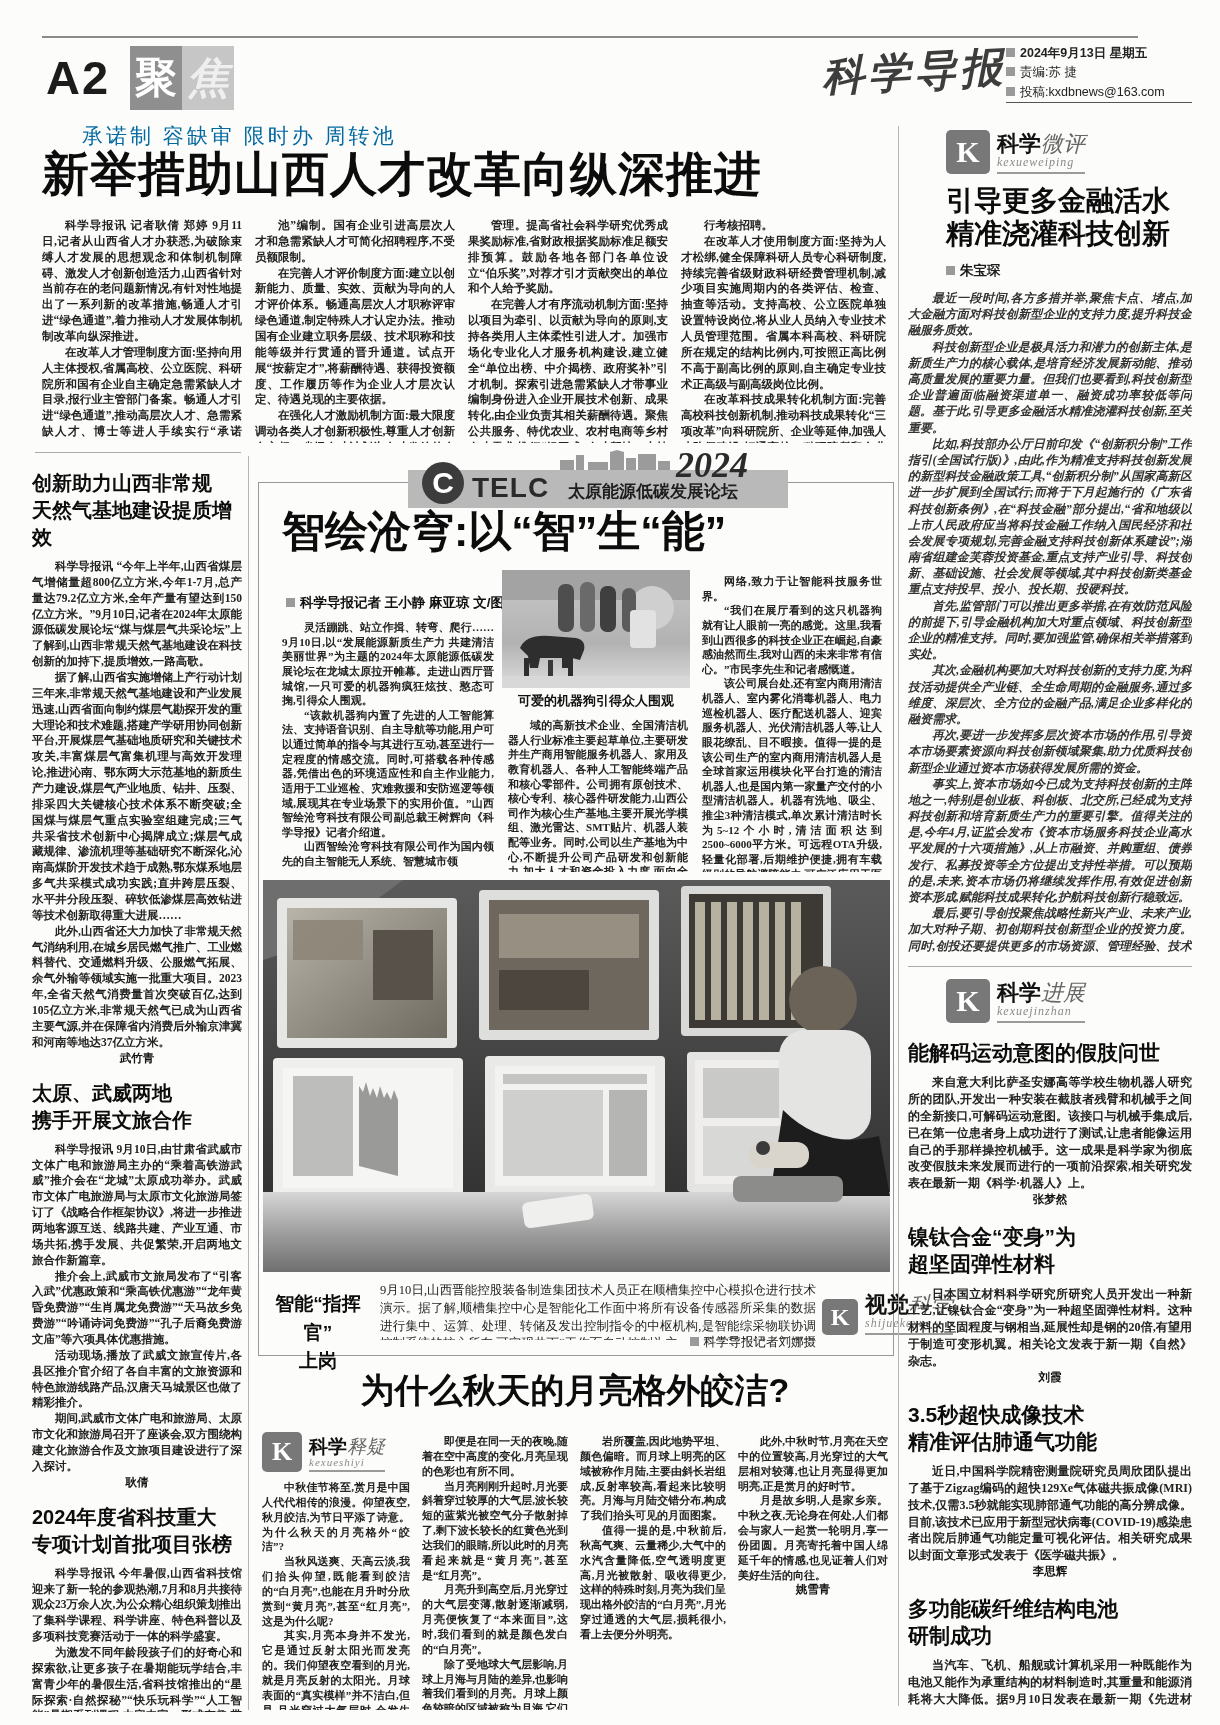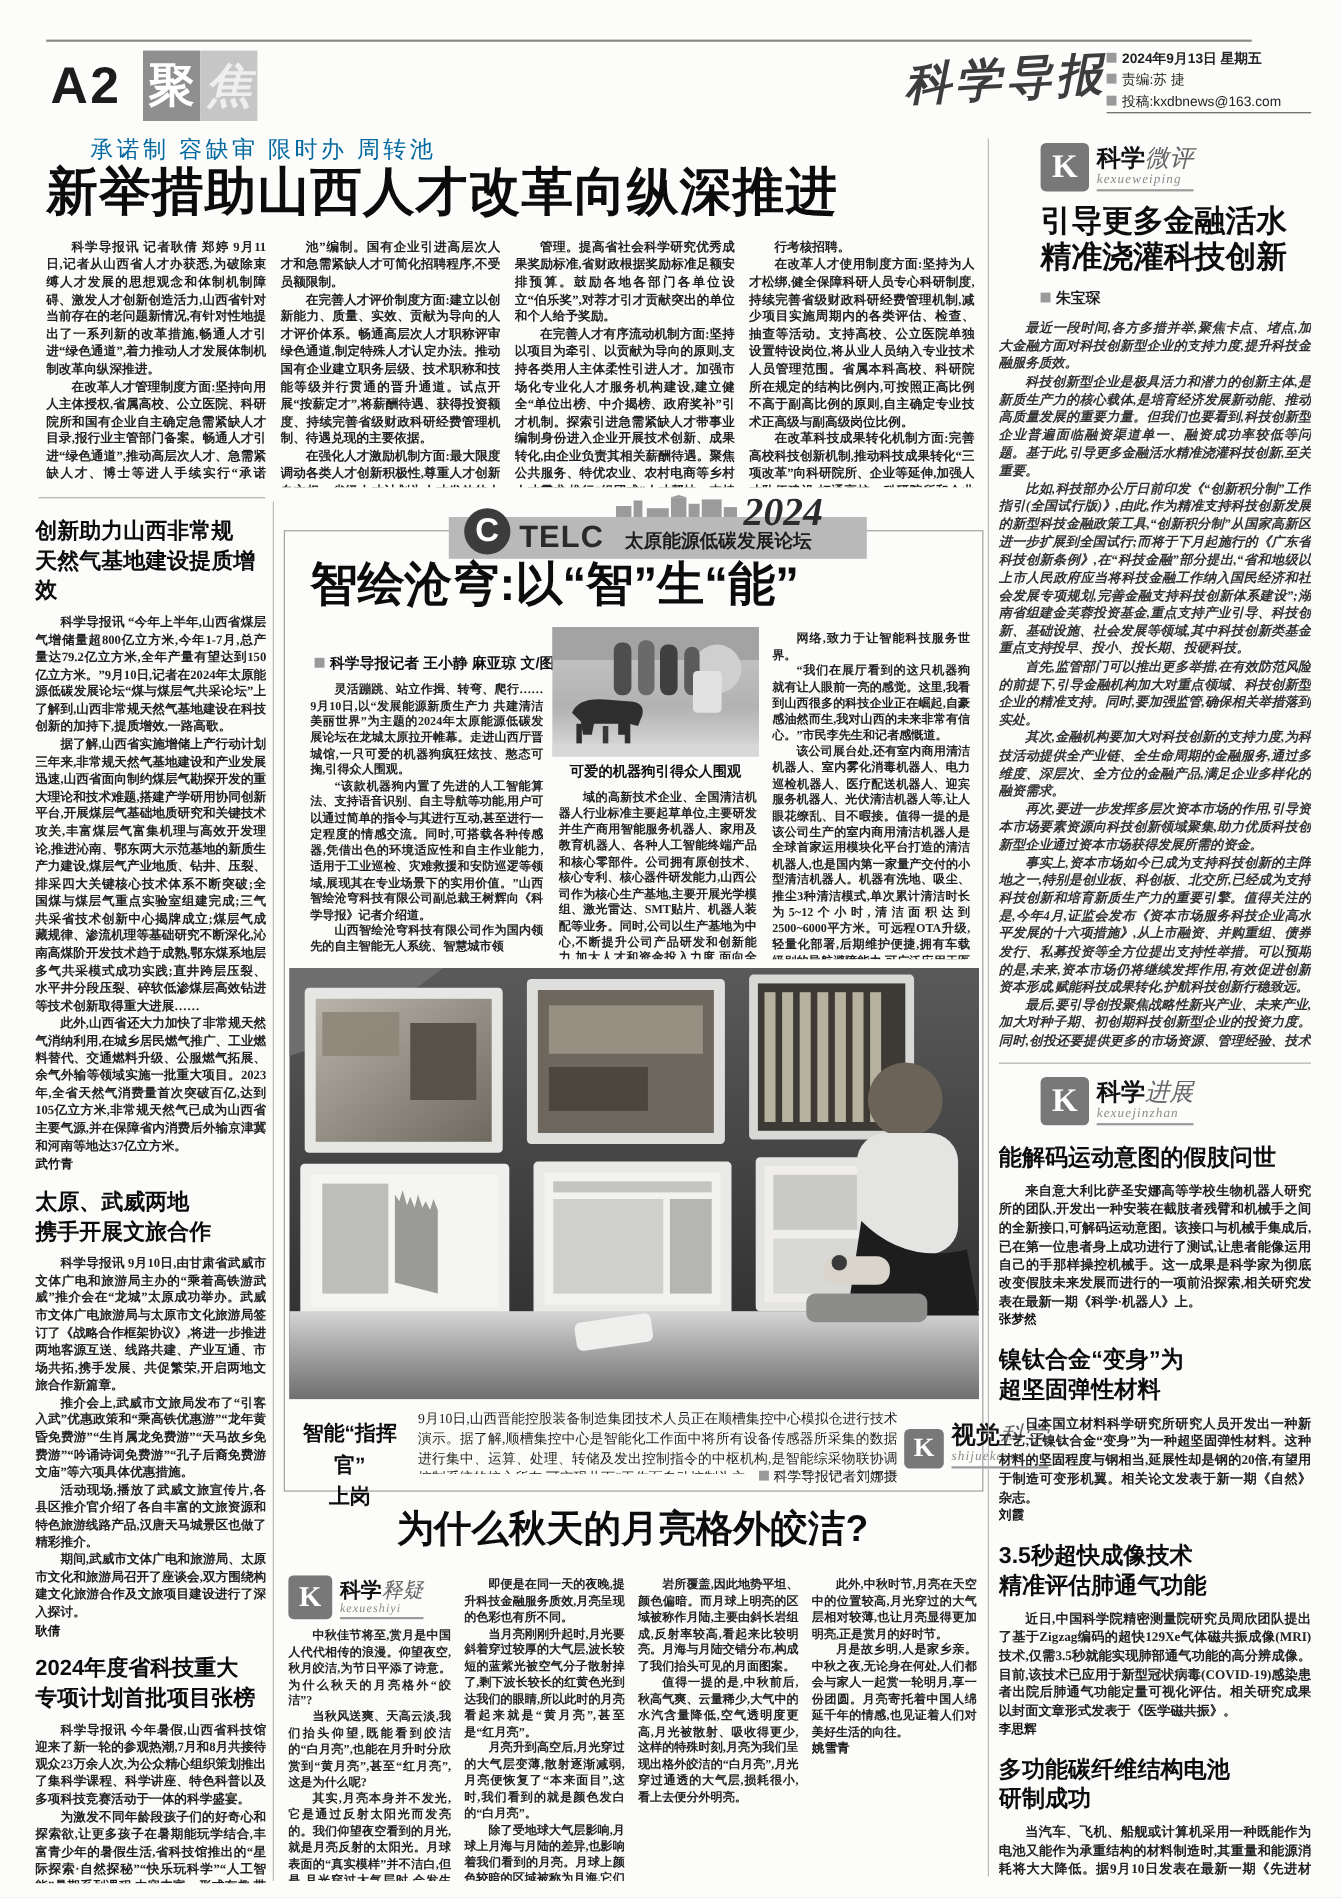--- a/index.html
+++ b/index.html
@@ -7,21 +7,21 @@
         font-family:"Liberation Serif","DejaVu Serif",serif;color:#1c1c1c;overflow:hidden;}
   .abs{position:absolute;}
   .hline{background:#8a8a8a;height:2px;}
   .thin{height:1px;background:#aaa;}
   .vline{width:1px;background:#b5b5b5;}
   .sans{font-family:"Liberation Sans","DejaVu Sans",sans-serif;}
   .headline{font-family:"Liberation Sans","DejaVu Sans",sans-serif;font-weight:900;color:#0c0c0c;line-height:1.18;white-space:pre-line;}
   .col{text-align:justify;overflow:hidden;font-size:11.5px;line-height:1.38;color:#222;font-weight:bold;}
   .col p{margin:0;text-indent:2em;}
   .kai{font-style:italic;font-size:12px;line-height:1.35;color:#333;}
-  .byline-end{text-align:left;font-weight:bold;font-size:11.5px;color:#111;}
+  .byline-end{text-align:center;font-weight:bold;font-size:11.5px;color:#111;}
   .sq{display:inline-block;width:9px;height:9px;background:#9a9a9a;margin-right:5px;}
   .klogo{display:flex;align-items:flex-end;gap:7px;}
   .ksq{width:44px;height:44px;background:#787878;color:#fff;font-weight:900;font-size:30px;
        display:flex;align-items:center;justify-content:center;border-radius:5px;
        font-family:"Liberation Serif",serif;}
   .kside{border-bottom:2px solid #9a9a9a;padding-bottom:2px;}
   .kcn{font-size:22px;line-height:1;}
   .kcn b{font-family:"Liberation Sans",sans-serif;font-weight:900;color:#111;}
   .kcn i{font-family:"Liberation Serif",serif;color:#666;}
   .kpy{font-style:italic;color:#8a8a8a;font-size:12px;letter-spacing:1px;}
@@ -58,21 +58,21 @@
 
   <div class="abs sans" style="left:46px;top:122px;font-size:21px;color:#0369a1;letter-spacing:3px;margin-left:36px;">承诺制  容缺审  限时办  周转池</div>
   <div class="abs headline" style="left:42px;top:146px;width:790px;font-size:47px;letter-spacing:1px;">新举措助山西人才改革向纵深推进</div>
 
   <div class="abs col" style="left:42px; top:218px;width:200px;height:220px;">
       <p>科学导报讯 记者耿倩 郑婷 9月11日,记者从山西省人才办获悉,为破除束缚人才发展的思想观念和体制机制障碍、激发人才创新创造活力,山西省针对当前存在的老问题新情况,有针对性地提出了一系列新的改革措施,畅通人才引进“绿色通道”,着力推动人才发展体制机制改革向纵深推进。</p>
       <p>在改革人才管理制度方面:坚持向用人主体授权,省属高校、公立医院、科研院所和国有企业自主确定急需紧缺人才目录,报行业主管部门备案。畅通人才引进“绿色通道”,推动高层次人才、急需紧缺人才、博士等进人手续实行“承诺制、容缺审、限时办”,行业主管部门不再审批备案。新引进省级高层次人才分类目录范围内的人才,可申请使用“周转</p>
     </div>
   <div class="abs col" style="left:255px;top:218px;width:200px;height:225px;">
       <p>池”编制。国有企业引进高层次人才和急需紧缺人才可简化招聘程序,不受员额限制。</p>
-      <p>在完善人才评价制度方面:建立以创新能力、质量、实效、贡献为导向的人才评价体系。畅通高层次人才职称评审绿色通道,制定特殊人才认定办法。推动国有企业建立职务层级、技术职称和技能等级并行贯通的晋升通道。试点开展“按薪定才”,将薪酬待遇、获得投资额度、持续完善省级财政科研经费管理机制、待遇兑现的主要依据。</p>
+      <p>在完善人才评价制度方面:建立以创新能力、质量、实效、贡献为导向的人才评价体系。畅通高层次人才职称评审绿色通道,制定特殊人才认定办法。推动国有企业建立职务层级、技术职称和技能等级并行贯通的晋升通道。试点开展“按薪定才”,将薪酬待遇、获得投资额度、工作履历等作为企业人才层次认定、待遇兑现的主要依据。</p>
       <p>在强化人才激励机制方面:最大限度调动各类人才创新积极性,尊重人才创新自主权。省级人才计划为人才发放的人才奖励、省政府颁发的奖金依法免征个人所得税,发放的创新创业经费、团队建设经费实行“包干制”</p>
     </div>
   <div class="abs col" style="left:468px;top:218px;width:200px;height:225px;">
       <p>管理。提高省社会科学研究优秀成果奖励标准,省财政根据奖励标准足额安排预算。鼓励各地各部门各单位设立“伯乐奖”,对荐才引才贡献突出的单位和个人给予奖励。</p>
       <p>在完善人才有序流动机制方面:坚持以项目为牵引、以贡献为导向的原则,支持各类用人主体柔性引进人才。加强市场化专业化人才服务机构建设,建立健全“单位出榜、中介揭榜、政府奖补”引才机制。探索引进急需紧缺人才带事业编制身份进入企业开展技术创新、成果转化,由企业负责其相关薪酬待遇。聚焦公共服务、特优农业、农村电商等乡村人才需求,推行“组团式”人才帮扶。支持各市编制医疗、考古等重点领域县级事业单位急需紧缺人才目录,可适当放宽学历要求进</p>
     </div>
   <div class="abs col" style="left:681px;top:218px;width:205px;height:225px;">
       <p>行考核招聘。</p>
       <p>在改革人才使用制度方面:坚持为人才松绑,健全保障科研人员专心科研制度,持续完善省级财政科研经费管理机制,减少项目实施周期内的各类评估、检查、抽查等活动。支持高校、公立医院单独设置特设岗位,将从业人员纳入专业技术人员管理范围。省属本科高校、科研院所在规定的结构比例内,可按照正高比例不高于副高比例的原则,自主确定专业技术正高级与副高级岗位比例。</p>
       <p>在改革科技成果转化机制方面:完善高校科技创新机制,推动科技成果转化“三项改革”向科研院所、企业等延伸,加强人才队伍建设,打通高校、科研院所和企业人才交流通道,提高成果转化收益和效能。</p>
@@ -275,21 +275,21 @@
         <div class="kpy" style="font-size:11px;">kexueshiyi</div>
       </div>
     </div>
     <div class="col" style="font-size:11px;line-height:1.35;">
         <p>中秋佳节将至,赏月是中国人代代相传的浪漫。仰望夜空,秋月皎洁,为节日平添了诗意。为什么秋天的月亮格外“皎洁”?</p>
         <p>当秋风送爽、天高云淡,我们抬头仰望,既能看到皎洁的“白月亮”,也能在月升时分欣赏到“黄月亮”,甚至“红月亮”,这是为什么呢?</p>
         <p>其实,月亮本身并不发光,它是通过反射太阳光而发亮的。我们仰望夜空看到的月光,就是月亮反射的太阳光。月球表面的“真实模样”并不洁白,但是,月光穿过大气层时,会发生散射,月亮呈现出的颜色、亮度也会随之变化。</p>
       </div>
   </div>
   <div class="abs col" style="left:422px;top:1434px;width:146px;height:276px;font-size:11px;line-height:1.35;">
-      <p>即便是在同一天的夜晚,提升科技金融服务质效,月亮呈现的色彩也有所不同。</p>
+      <p>即便是在同一天的夜晚,随着在空中高度的变化,月亮呈现的色彩也有所不同。</p>
       <p>当月亮刚刚升起时,月光要斜着穿过较厚的大气层,波长较短的蓝紫光被空气分子散射掉了,剩下波长较长的红黄色光到达我们的眼睛,所以此时的月亮看起来就是“黄月亮”,甚至是“红月亮”。</p>
       <p>月亮升到高空后,月光穿过的大气层变薄,散射逐渐减弱,月亮便恢复了“本来面目”,这时,我们看到的就是颜色发白的“白月亮”。</p>
       <p>除了受地球大气层影响,月球上月海与月陆的差异,也影响着我们看到的月亮。月球上颜色较暗的区域被称为月海,它们被火山喷发形成的玄武</p>
     </div>
   <div class="abs col" style="left:580px;top:1434px;width:146px;height:276px;font-size:11px;line-height:1.35;">
       <p>岩所覆盖,因此地势平坦、颜色偏暗。而月球上明亮的区域被称作月陆,主要由斜长岩组成,反射率较高,看起来比较明亮。月海与月陆交错分布,构成了我们抬头可见的月面图案。</p>
       <p>值得一提的是,中秋前后,秋高气爽、云量稀少,大气中的水汽含量降低,空气透明度更高,月光被散射、吸收得更少,这样的特殊时刻,月亮为我们呈现出格外皎洁的“白月亮”,月光穿过通透的大气层,损耗很小,看上去便分外明亮。</p>
     </div>
   <div class="abs" style="left:738px;top:1434px;width:150px;height:276px;overflow:hidden;">
     <div class="col" style="font-size:11px;line-height:1.35;">

